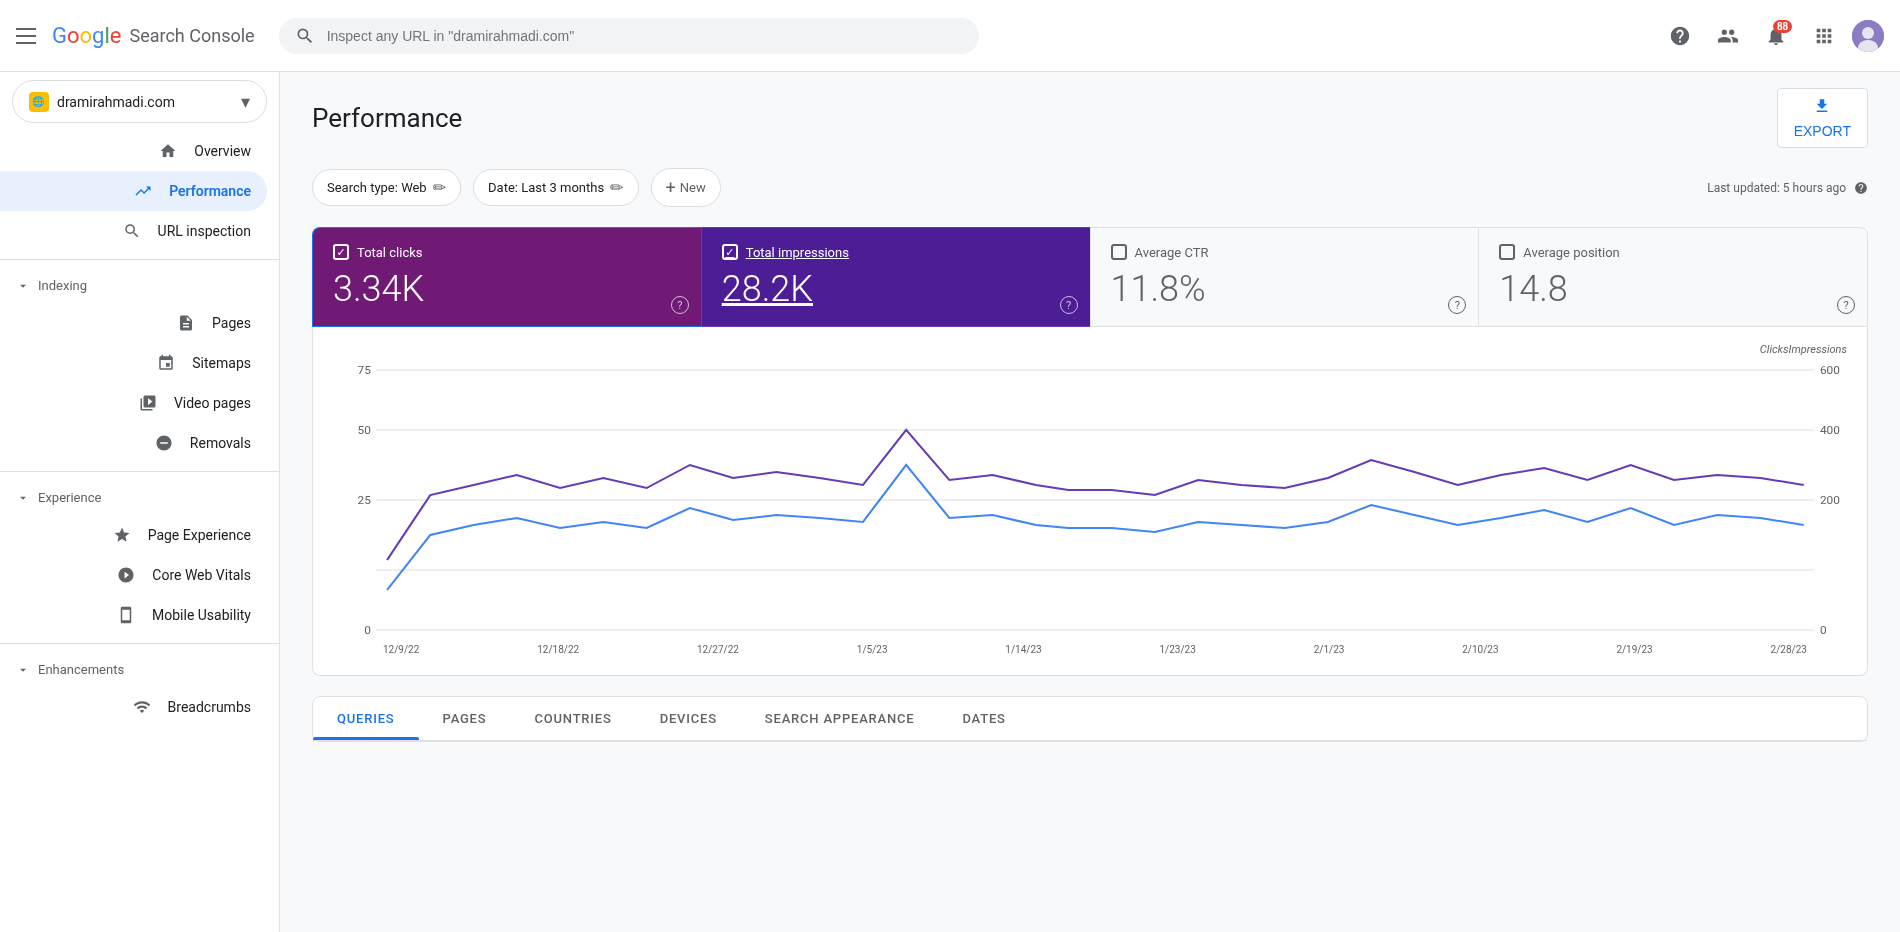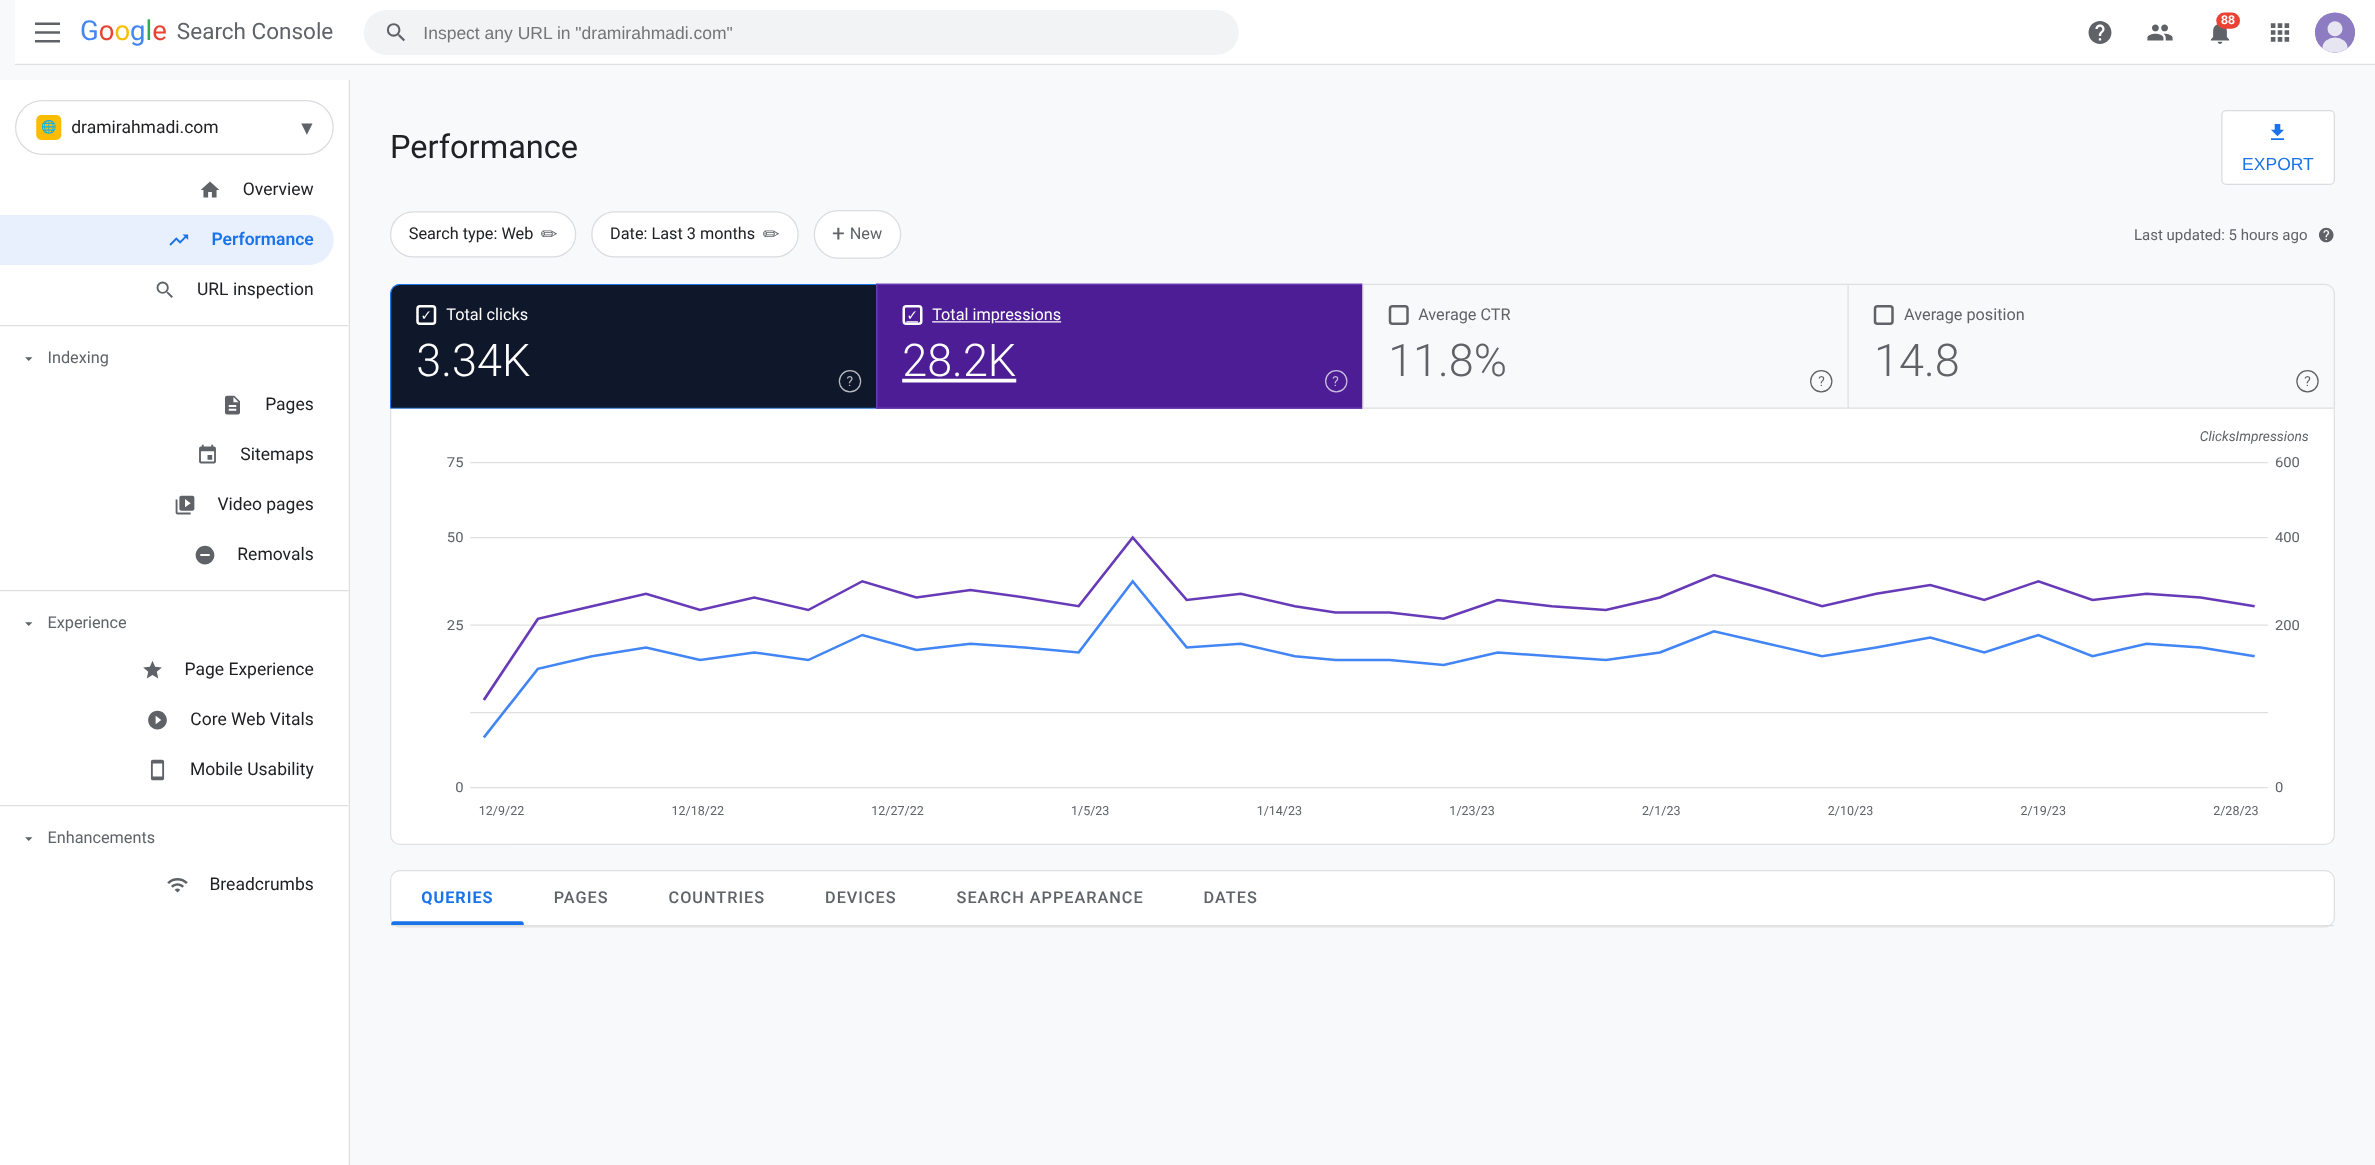--- a/index.html
+++ b/index.html
@@ -1,21 +1,21 @@
 <!DOCTYPE html>
 <html><head>
   <meta charset="utf-8">
   <style>
     * { box-sizing: border-box; margin: 0; padding: 0; }
     body { font-family: 'Google Sans', Roboto, Arial, sans-serif; background: #f8f9fa; color: #202124; font-size: 14px; }
     
     
     .header {
-      display: flex; align-items: center; background: #fff; height: 52px;
-      padding: 0 16px; border-bottom: 1px solid #e0e0e0; position: fixed; top: 0; left: 0; right: 0; z-index: 100; margin-left: 12px;
+      display: flex; align-items: center; background: #fff; height: 72px;
+      padding: 0 16px; border-bottom: 1px solid #e0e0e0; position: fixed; top: 0; left: 0; right: 0; z-index: 100;
     }
     .header-menu-icon { cursor: pointer; margin-right: 16px; display: flex; flex-direction: column; gap: 5px; }
     .header-menu-icon span { width: 20px; height: 2px; background: #5f6368; display: block; }
     .header-logo { display: flex; align-items: center; gap: 8px; margin-right: 24px; text-decoration: none; }
     .logo-google { font-size: 22px; font-weight: 400; }
     .logo-g { color: #4285f4; } .logo-o1 { color: #ea4335; } .logo-o2 { color: #fbbc04; } .logo-g2 { color: #4285f4; } .logo-l { color: #34a853; } .logo-e { color: #ea4335; }
     .logo-text { font-size: 18px; color: #5f6368; font-weight: 400; }
     .header-search {
       flex: 1; max-width: 700px; display: flex; align-items: center;
       background: #f1f3f4; border-radius: 24px; padding: 8px 16px; gap: 12px;
@@ -77,21 +77,21 @@
     .last-updated { margin-left: auto; font-size: 12px; color: #5f6368; display: flex; align-items: center; gap: 8px; }
 
     
     .metric-cards { display: flex; margin-bottom: 0; }
     .metric-card {
       flex: 1; padding: 16px 20px; cursor: pointer; position: relative;
       border: 1px solid #e0e0e0; border-right: none;
     }
     .metric-card:first-child { border-radius: 8px 0 0 0; }
     .metric-card:last-child { border-right: 1px solid #e0e0e0; border-radius: 0 8px 0 0; }
-    .metric-card.active-blue { background: #0f172a; color: #fff; border-color: #1a73e8; border-radius: 8px 0 0 0; }
+    .metric-card.active-blue { background: #701a75; color: #fff; border-color: #1a73e8; border-radius: 8px 0 0 0; }
     .metric-card.active-purple { background: #4c1d95; color: #fff; border-color: #673ab7; text-decoration: underline; }
     .metric-card-header { display: flex; align-items: center; gap: 8px; margin-bottom: 8px; font-size: 13px; }
     .metric-checkbox { width: 16px; height: 16px; border: 2px solid currentColor; border-radius: 3px; display: flex; align-items: center; justify-content: center; flex-shrink: 0; }
     .metric-checkbox.checked::after { content: '✓'; font-size: 11px; }
     .metric-value { font-size: 36px; font-weight: 300; }
     .metric-card.active-blue .metric-value { color: #fff; }
     .metric-card.active-purple .metric-value { color: #fff; }
     .metric-card:not(.active-blue):not(.active-purple) .metric-value { color: #5f6368; }
     .metric-card:not(.active-blue):not(.active-purple) .metric-card-header { color: #5f6368; }
     .metric-help { position: absolute; bottom: 12px; right: 12px; width: 18px; height: 18px; border-radius: 50%; border: 1px solid currentColor; display: flex; align-items: center; justify-content: center; font-size: 11px; opacity: 0.7; }
@@ -102,21 +102,21 @@
       padding: 16px 20px 20px; margin-bottom: 20px;
     }
 
     
     .tabs-container { background: #fff; border: 1px solid #e0e0e0; border-radius: 8px; }
     .tabs { display: flex; border-bottom: 1px solid #e0e0e0; }
     .tab { 
       padding: 14px 24px; font-size: 13px; font-weight: 500; cursor: pointer; color: #5f6368; 
       letter-spacing: 0.8px; text-transform: uppercase; position: relative;
     }
-    .tab.active { color: #1a73e8; font-weight: bold; }
+    .tab.active { color: #1a73e8; }
     .tab.active::after { content: ''; position: absolute; bottom: 0; left: 0; right: 0; height: 3px; background: #1a73e8; border-radius: 2px 2px 0 0; }
 
     
     svg { display: block; }
   </style>
 </head>
 <body>
 
 <header class="header">
   <div class="header-menu-icon">

